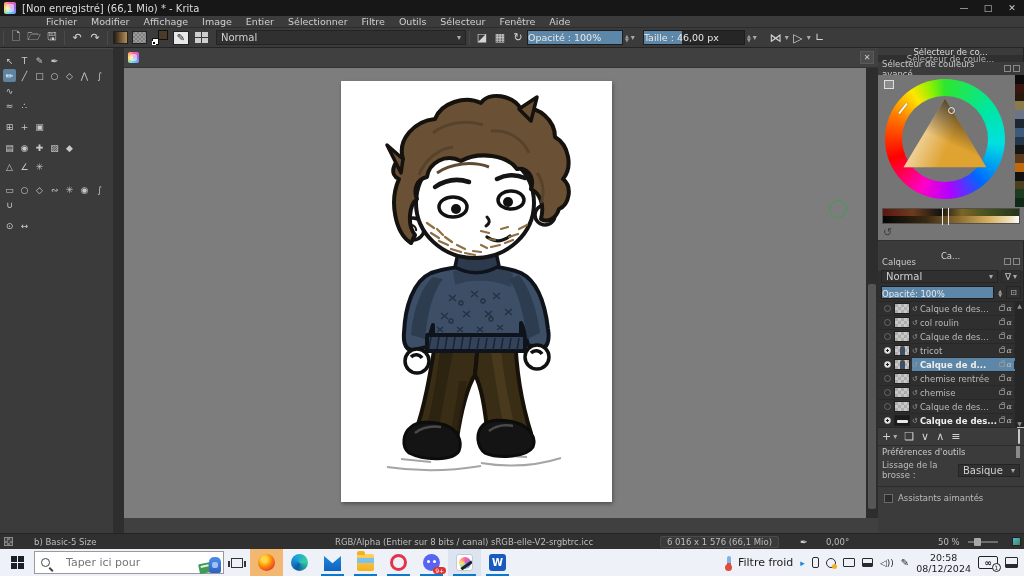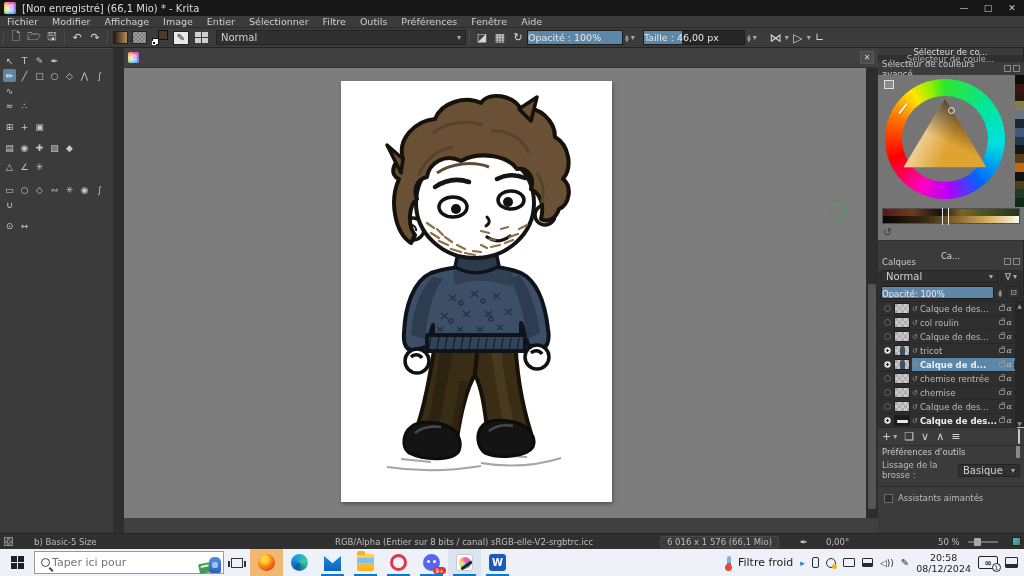--- a/index.html
+++ b/index.html
@@ -12,21 +12,21 @@
     background:#171717; color:#dcdcdc; display:flex; align-items:center; font-size:10px; }
   .app-icon { width:12px; height:12px; margin:0 6px 0 4px; border-radius:2px;
     background:conic-gradient(#ff5fa2,#9a6cf0,#5fd3ff,#ffe25f,#ff5fa2); position:relative; }
   .app-icon::after{content:"";position:absolute;left:2px;top:2px;right:2px;bottom:2px;border-radius:2px;background:#fff8;}
   .win-controls { margin-left:auto; display:flex; height:100%; }
   .win-btn { width:24px; height:16px; display:flex; align-items:center; justify-content:center;
     color:#cfcfcf; font-size:9px; }
 
   
   .menubar { position:absolute; left:0; top:16px; width:1024px; height:12px; background:#3b3b3b;
-    color:#cfcfcf; display:flex; align-items:center; font-size:9.5px; border-bottom:1px solid #2c2c2c; }
+    color:#cfcfcf; display:flex; align-items:center; font-size:9.5px; border-bottom:1px solid #2c2c2c;padding-left:39px; }
   .menu-item { padding:0 7px; }
 
   
   .toolbar { position:absolute; left:0; top:28px; width:1024px; height:20px; background:#3b3b3b;
     color:#cfcfcf; display:flex; align-items:center; border-bottom:1px solid #242424; }
   .tb-sep { width:1px; height:14px; background:#2a2a2a; margin:0 3px; border-right:1px solid #4a4a4a; }
   .tb-icon { width:18px; height:16px; display:flex; align-items:center; justify-content:center;
     font-size:11px; color:#d5d5d5; }
   .chip { width:15px; height:13px; border:1px solid #222; margin:0 2px; }
   .chip-grad { background:linear-gradient(90deg,#241b10,#b59058); }
@@ -172,21 +172,21 @@
   .sb-fit { position:absolute; left:1012px; top:3px; width:9px; height:9px;
     background:linear-gradient(135deg,#58b0e0,#3f8c4f); border:1px solid #222; }
 
   
   .taskbar { position:absolute; left:0; top:549px; width:1024px; height:27px; background:#eef2f8;
     display:flex; align-items:stretch; color:#1c1c1c; }
   .start { width:34px; display:flex; align-items:center; justify-content:center; }
   .win-logo { display:grid; grid-template-columns:6px 6px; grid-gap:1px; }
   .win-logo span { width:6px; height:6px; background:#1b1f27; }
   .tb-search { width:190px; margin:2px 0; background:#fff; border:1px solid #9a9a9a; display:flex;
-    align-items:center; padding:0 6px; gap:2px; position:relative; }
+    align-items:center; padding:0 6px; gap:16px; position:relative; }
   .tb-search-input { border:none; outline:none; width:100px; font-size:11px; font-family:"DejaVu Sans",sans-serif; background:transparent; }
   .mag { width:9px; height:9px; border:1.5px solid #444; border-radius:50%; position:relative; }
   .mag::after { content:""; position:absolute; left:8px; top:8px; width:5px; height:1.5px; background:#444; transform:rotate(45deg); transform-origin:0 0; }
   .search-art { position:absolute; right:2px; bottom:0; display:flex; align-items:flex-end; }
   .art-book { width:13px; height:10px; background:#3f9b55; border-radius:1px 3px 1px 1px; transform:rotate(-12deg); position:relative; }
   .art-book::after { content:""; position:absolute; left:2px; top:2px; width:8px; height:2px; background:#e8f2e0; }
   .art-bag { width:12px; height:16px; background:linear-gradient(180deg,#4f8fe8,#2f5fc0); border-radius:5px 5px 2px 2px; margin-left:-3px; position:relative; }
   .art-bag::after { content:""; position:absolute; left:3px; top:5px; width:6px; height:6px; background:#9cc2f5; border-radius:2px; }
   .taskview { width:26px; display:flex; align-items:center; justify-content:center; }
   .tv-icon { width:12px; height:10px; border:1.2px solid #333; position:relative; background:#fff0; }
@@ -253,21 +253,21 @@
   <div class="menubar">
 
   <span class="menu-item">Fichier</span>
       <span class="menu-item">Modifier</span>
       <span class="menu-item">Affichage</span>
       <span class="menu-item">Image</span>
       <span class="menu-item">Entier</span>
       <span class="menu-item">Sélectionner</span>
       <span class="menu-item">Filtre</span>
       <span class="menu-item">Outils</span>
-      <span class="menu-item">Préférences</span>
+      <span class="menu-item">Sélecteur</span>
       <span class="menu-item">Fenêtre</span>
       <span class="menu-item">Aide</span>
     </div>
 
   <div class="toolbar">
     <span class="tb-sep"></span>
     <span class="tb-icon">🗋</span>
     <span class="tb-icon">🗁</span>
     <span class="tb-icon">🖫</span>
     <span class="tb-sep"></span>

